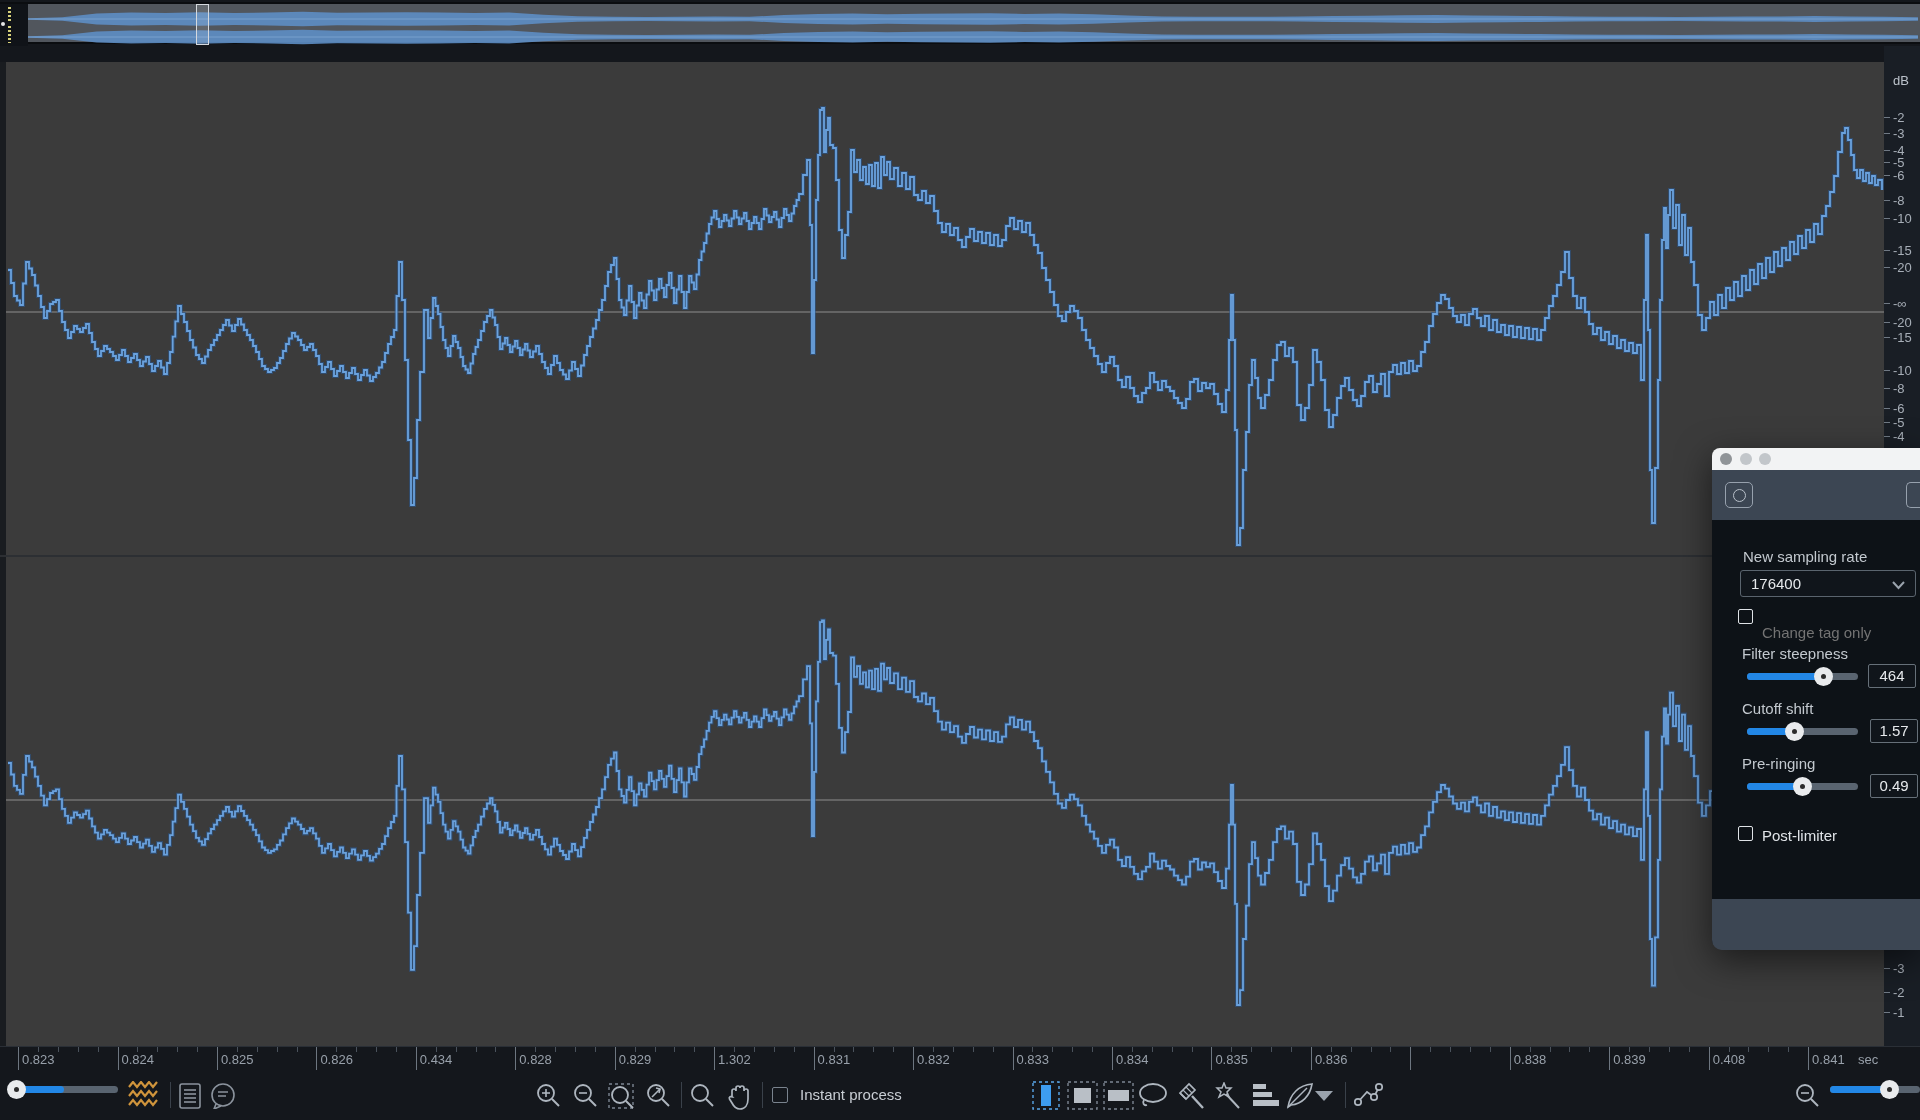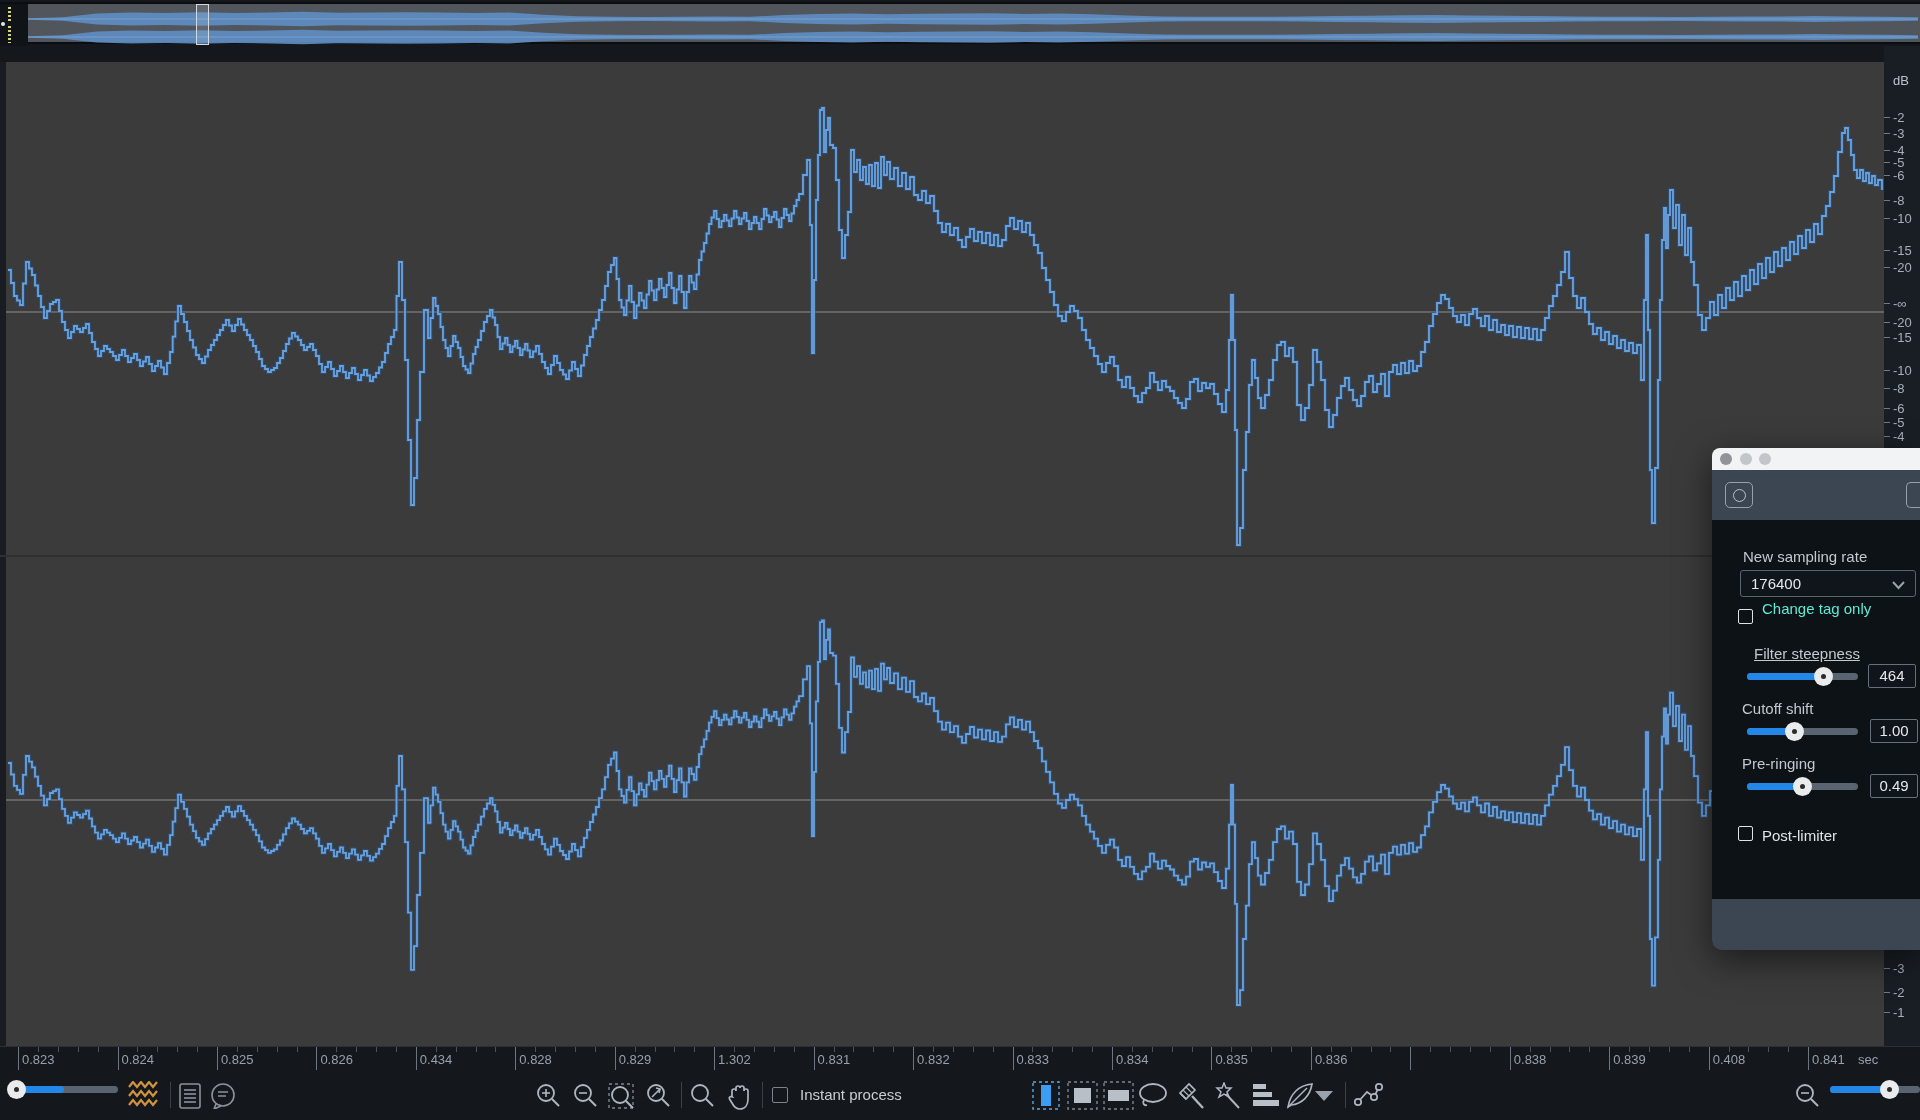--- a/index.html
+++ b/index.html
@@ -391,33 +391,33 @@
     </div>
     <div id="dlg-body">
       <span class="dlg-label" style="left:31px;top:28px;">New sampling rate</span>
       <div id="dlg-dropdown" style="top:50px;">
         <span>176400</span>
         <svg class="chev" width="13" height="9">
             <polyline points="1,1 6.5,7 12,1" fill="none" stroke="#9aa3ad" stroke-width="2"></polyline>
           </svg>
       </div>
       <div class="dlg-check" style="left:26px;top:89px;"></div>
-      <span class="dlg-label" style="left:50px;top:80px;color:#5eead4;">Change tag only</span>
-
-      <span class="dlg-label" style="left:42px;top:125px;text-decoration:underline;">Filter steepness</span>
+      <span class="dlg-label" style="left:50px;top:104px;color:#737373;">Change tag only</span>
+
+      <span class="dlg-label" style="left:30px;top:125px;">Filter steepness</span>
       <div class="slider-track" style="left:35px;top:153px;width:111px;"></div>
       <div class="slider-fill" id="dlg-fill-0" style="left: 35px; top: 153px; width: 76px;"></div>
       <div class="slider-handle" id="dlg-handle-0" style="top: 147px; left: 102px;"></div>
       <div class="dlg-valbox" style="left:156px;top:144px;">464</div>
 
       <span class="dlg-label" style="left:30px;top:180px;">Cutoff shift</span>
       <div class="slider-track" style="left:35px;top:208px;width:111px;"></div>
       <div class="slider-fill" id="dlg-fill-1" style="left: 35px; top: 208px; width: 47px;"></div>
       <div class="slider-handle" id="dlg-handle-1" style="top: 202px; left: 73px;"></div>
-      <div class="dlg-valbox" style="left:158px;top:199px;">1.00</div>
+      <div class="dlg-valbox" style="left:158px;top:199px;">1.57</div>
 
       <span class="dlg-label" style="left:30px;top:235px;">Pre-ringing</span>
       <div class="slider-track" style="left:35px;top:263px;width:111px;"></div>
       <div class="slider-fill" id="dlg-fill-2" style="left: 35px; top: 263px; width: 55px;"></div>
       <div class="slider-handle" id="dlg-handle-2" style="top: 257px; left: 81px;"></div>
       <div class="dlg-valbox" style="left:158px;top:254px;">0.49</div>
 
       <div class="dlg-check" style="left:26px;top:306px;"></div>
       <span class="dlg-label" style="left:50px;top:307px;color:#e0e4e8;">Post-limiter</span>
     </div>

